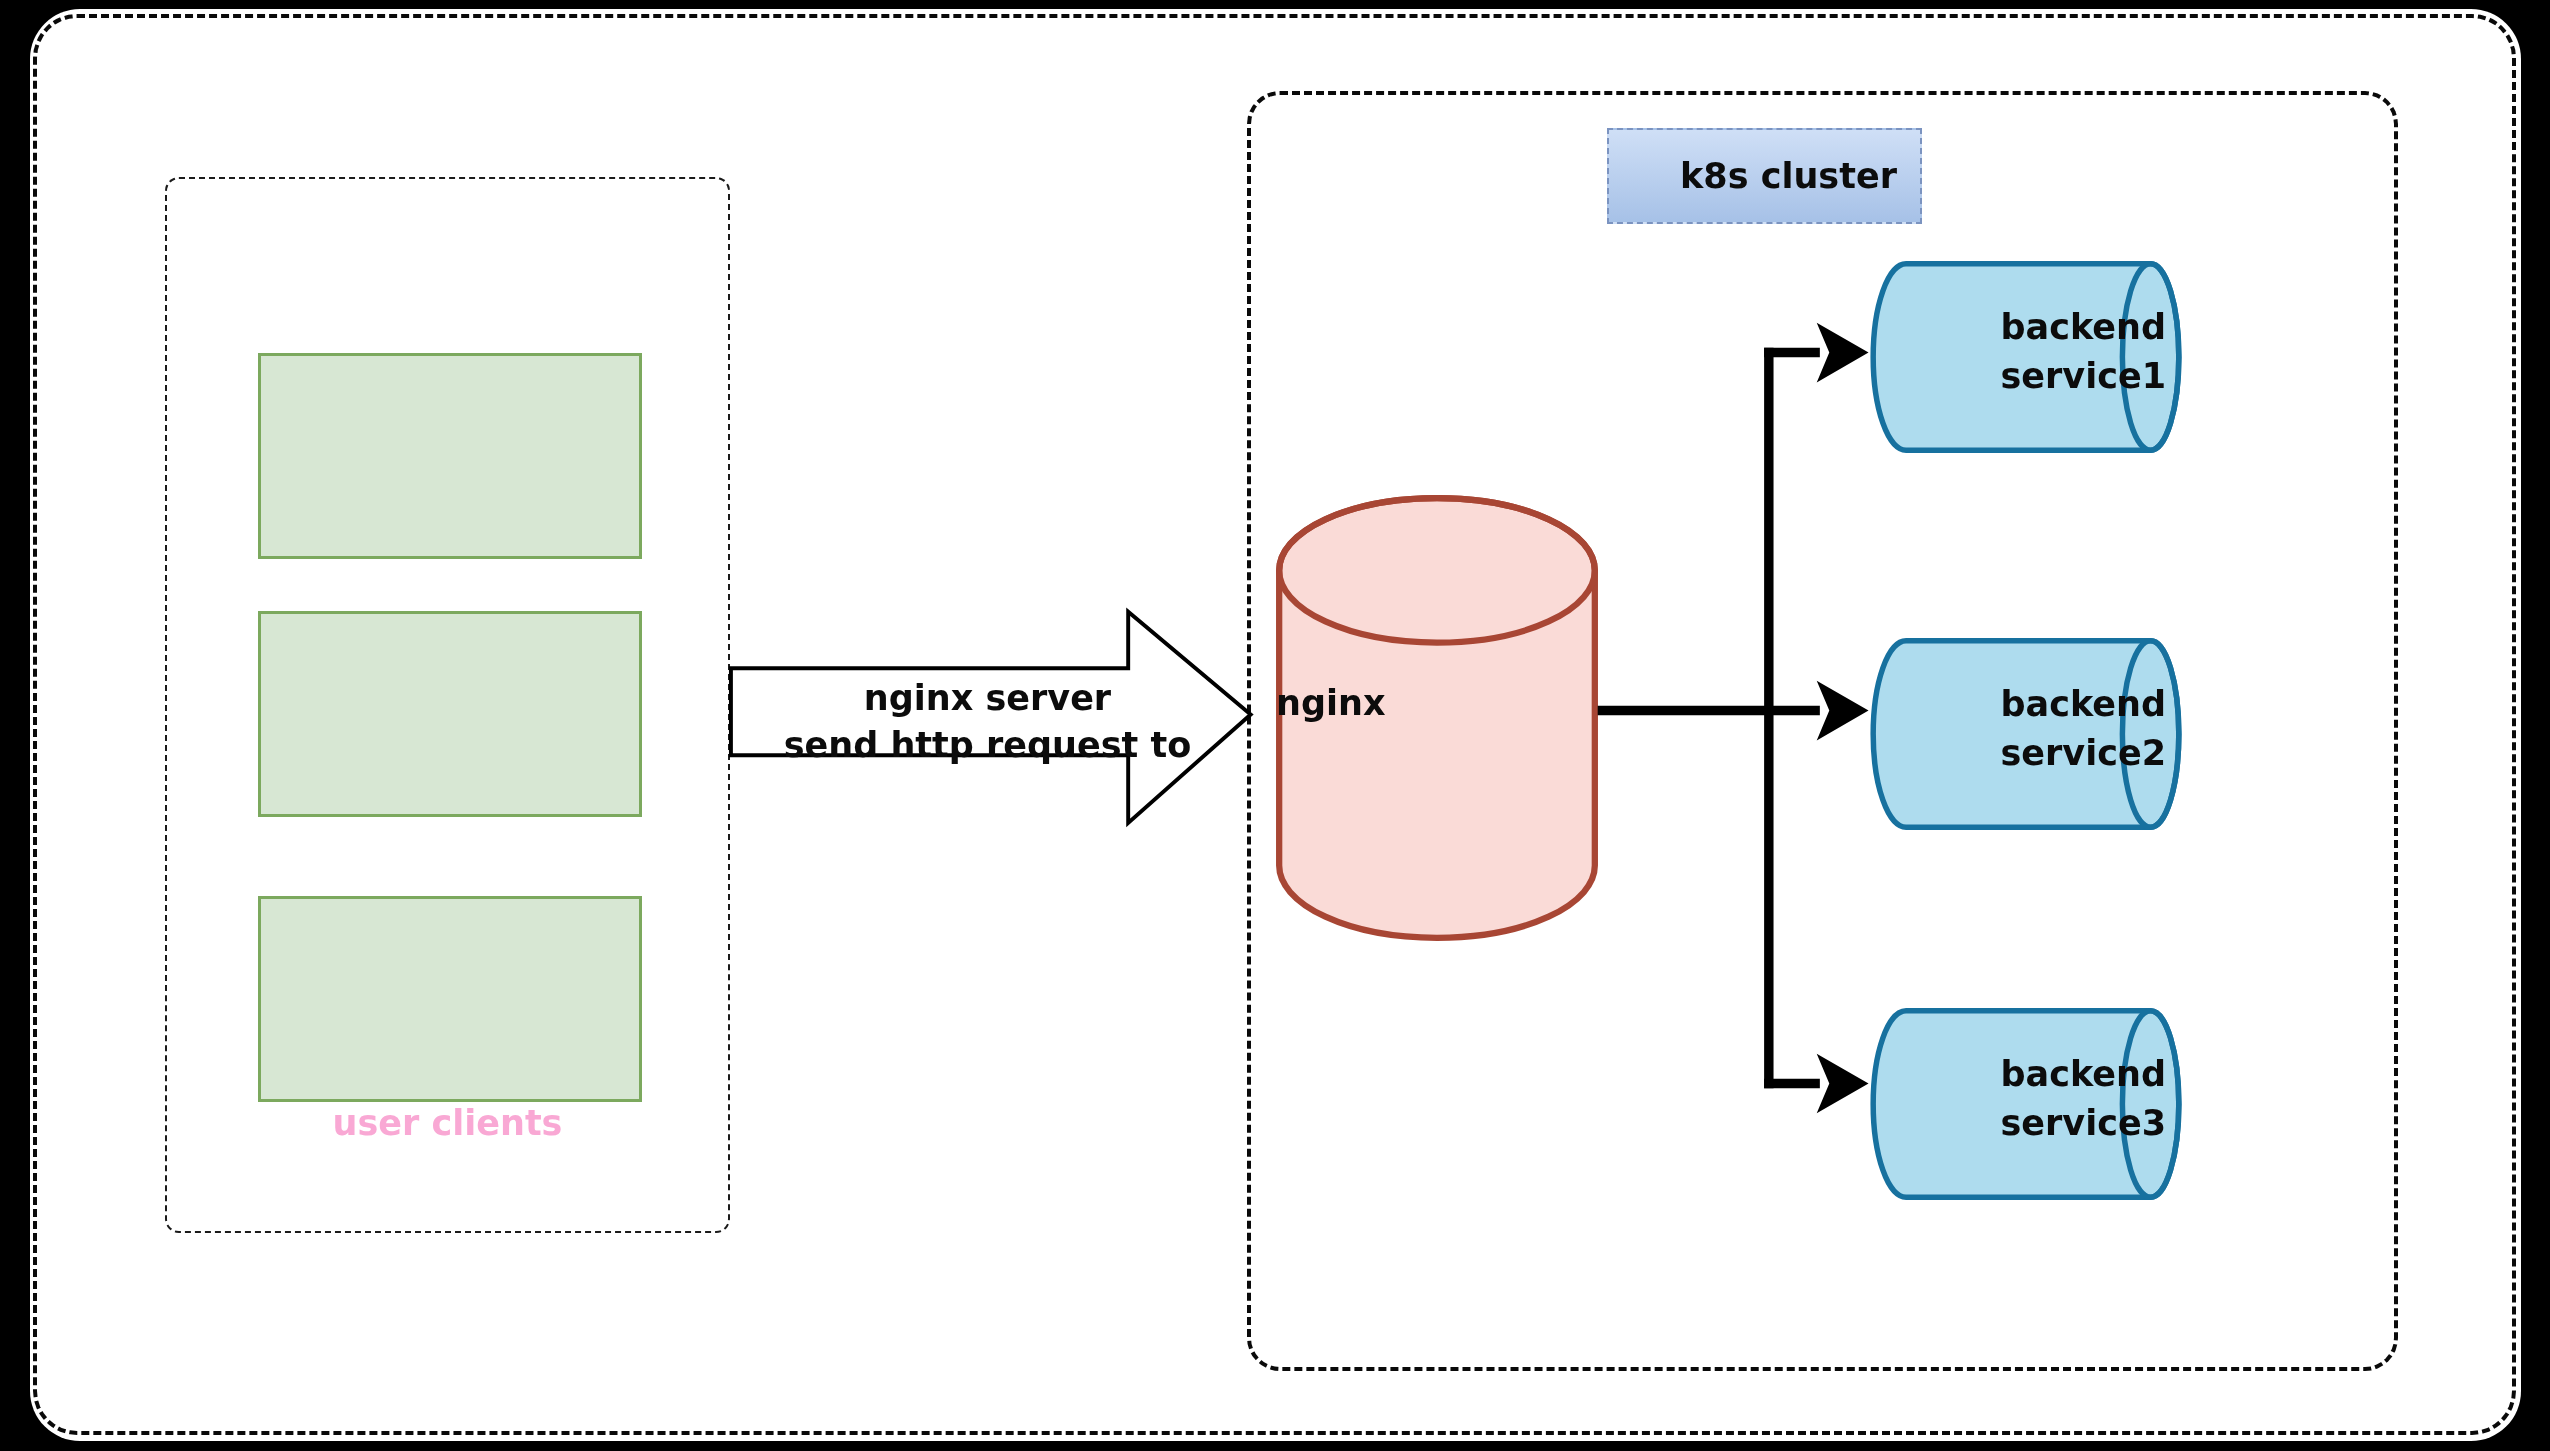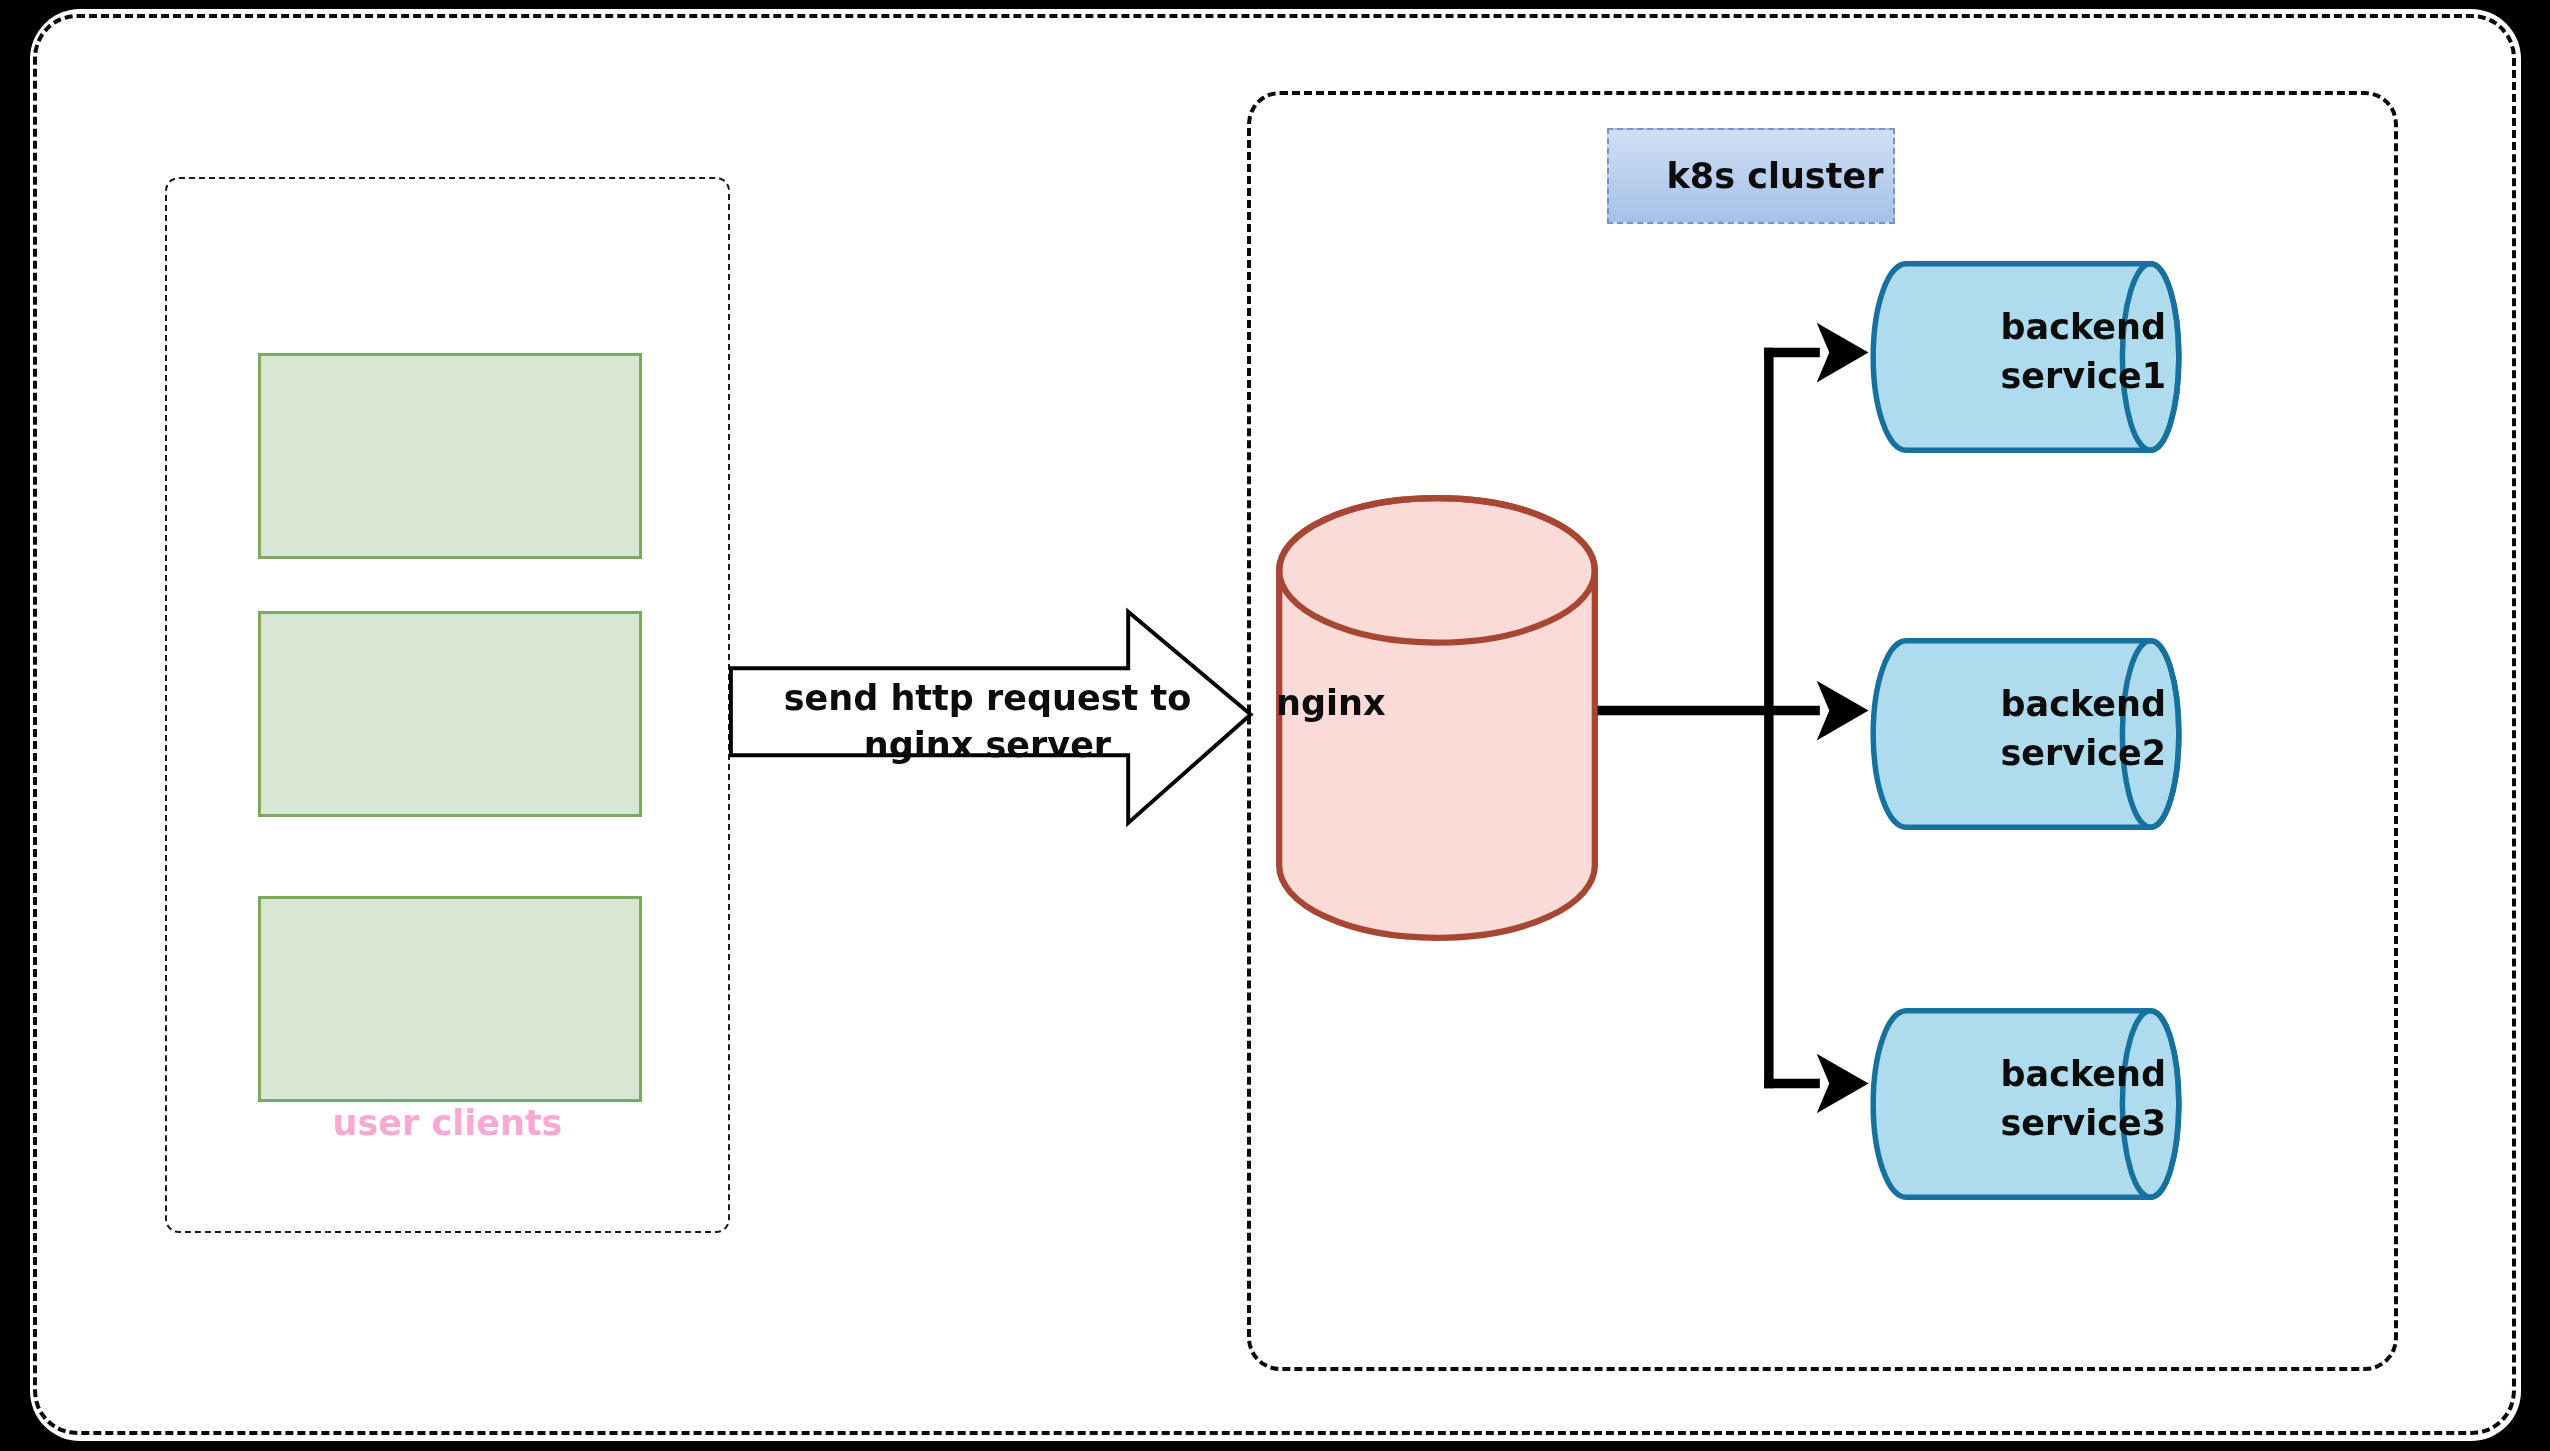--- a/index.html
+++ b/index.html
@@ -15,21 +15,21 @@
   .client-rect{position:absolute;left:258px;width:384px;height:206px;box-sizing:border-box;
           background:#d7e7d3;border:3.1px solid #7ca95e;}
   .client-rect.r1{top:353px;}
   .client-rect.r2{top:611px;}
   .client-rect.r3{top:896px;}
   .clients-label{position:absolute;left:165px;top:1098px;width:565px;text-align:center;
           font-size:35px;line-height:50px;font-weight:600;color:#f9a8d4;}
   
   .k8s-box{position:absolute;left:1247px;top:91px;width:1151px;height:1280px;
           border:4.7px dashed #0a0a0a;border-radius:33px;box-sizing:border-box;}
-  .k8s-label{position:absolute;left:1607px;top:128px;width:288px;height:96px;
+  .k8s-label{position:absolute;left:1607px;top:128px;width:315px;height:96px;
           background:linear-gradient(#cfdff6,#a6c1e7);
           border:2.4px dashed #7b93c0;box-sizing:border-box;
           display:flex;align-items:center;justify-content:center;
           font-size:35px;font-weight:600;color:#0c0c0c;padding-left:48px;}
   .cyl{position:absolute;}
   .cyl-nginx{left:1276px;top:495px;width:322px;height:446px;}
   .nginx-label{position:absolute;left:1276px;top:680px;width:322px;text-align:left;
           font-size:35px;line-height:47px;font-weight:600;color:#0c0c0c;z-index:10;}
   .service{position:absolute;left:1870px;width:312px;height:192px;}
   .service.s1{top:261px;}
@@ -107,17 +107,17 @@
     <line x1="2035" y1="905" x2="2318" y2="905" stroke="#000" stroke-width="12"></line>
     <line x1="2253" y1="443" x2="2253" y2="1386" stroke="#000" stroke-width="12"></line>
     <line x1="2247" y1="449" x2="2318" y2="449" stroke="#000" stroke-width="12"></line>
     <line x1="2247" y1="1380" x2="2318" y2="1380" stroke="#000" stroke-width="12"></line>
     <polygon points="2314,411 2380,449 2314,487 2330,449" fill="#000"></polygon>
     <polygon points="2314,867 2380,905 2314,943 2330,905" fill="#000"></polygon>
     <polygon points="2314,1342 2380,1380 2314,1418 2330,1380" fill="#000"></polygon>
   </svg>
 
   <div class="arrow-label">
+    <div>nginx server</div>
     <div>send http request to</div>
-    <div>nginx server</div>
   </div>
 </div>
 
 
 </body></html>

